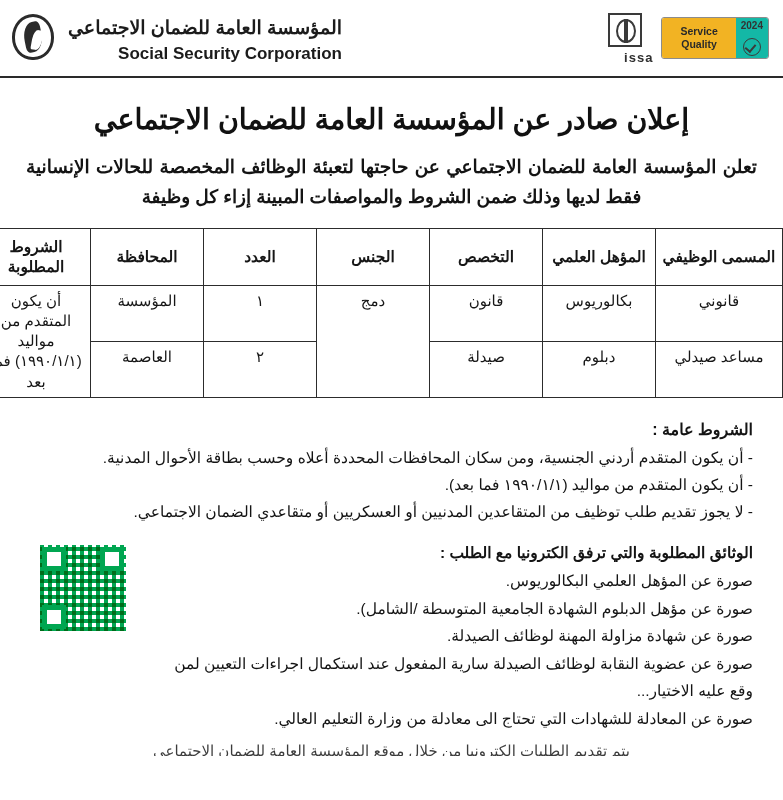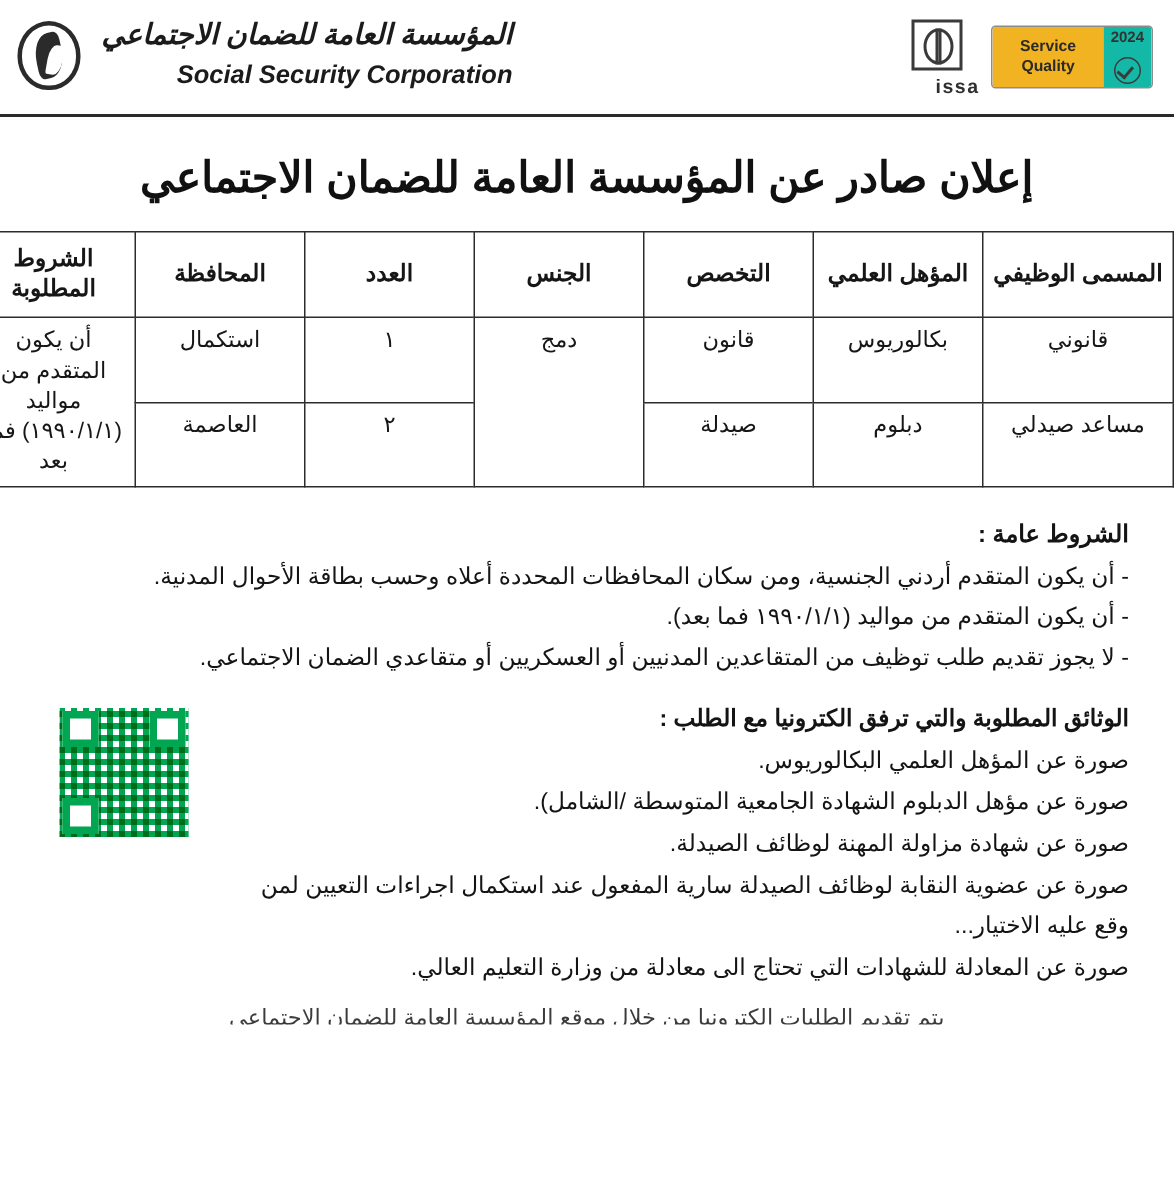--- a/index.html
+++ b/index.html
@@ -28,24 +28,23 @@
     height: 78px;
     border-bottom: 2px solid #2a2a2a;
     display: flex;
     align-items: center;
     justify-content: space-between;
     padding: 0 14px 0 10px;
     box-sizing: border-box;
   }
   .header-right {
     display: flex;
-    align-items: flex-start;
+    align-items: flex-end;
     gap: 10px;
     direction: rtl;
-    font-style: italic;
   }
   .org-text {
     text-align: right;
     line-height: 1.25;
   }
   .org-ar {
     font-size: 19px;
     font-weight: bold;
     letter-spacing: 0px;
     color: #1b1b1b;
@@ -350,41 +349,42 @@
       <div class="ssc-logo">
         <div class="ring"></div>
         <div class="leaf"></div>
         <div class="leaf2"></div>
       </div>
     </div>
   </div>
 
   <div class="main-title">إعلان صادر عن المؤسسة العامة للضمان الاجتماعي</div>
 
+  <div class="intro">تعلن المؤسسة العامة للضمان الاجتماعي عن حاجتها لتعبئة الوظائف المخصصة للحالات الإنسانية فقط لديها وذلك ضمن الشروط والمواصفات المبينة إزاء كل وظيفة</div>
 
   <table class="jobs">
     <thead>
       <tr>
         <th class="col-title">المسمى الوظيفي</th>
         <th class="col-qual">المؤهل العلمي</th>
         <th class="col-spec">التخصص</th>
         <th class="col-gender">الجنس</th>
         <th class="col-count">العدد</th>
         <th class="col-gov">المحافظة</th>
         <th class="col-cond">الشروط المطلوبة</th>
       </tr>
     </thead>
     <tbody>
       <tr>
         <td>قانوني</td>
         <td>بكالوريوس</td>
         <td>قانون</td>
         <td rowspan="2">دمج</td>
         <td>١</td>
-        <td>استكمال</td>
+        <td>المؤسسة</td>
         <td rowspan="2" class="tall">أن يكون المتقدم من مواليد (١٩٩٠/١/١) فما بعد</td>
       </tr>
       <tr>
         <td>مساعد صيدلي</td>
         <td>دبلوم</td>
         <td>صيدلة</td>
         <td>٢</td>
         <td>العاصمة</td>
       </tr>
     </tbody>

